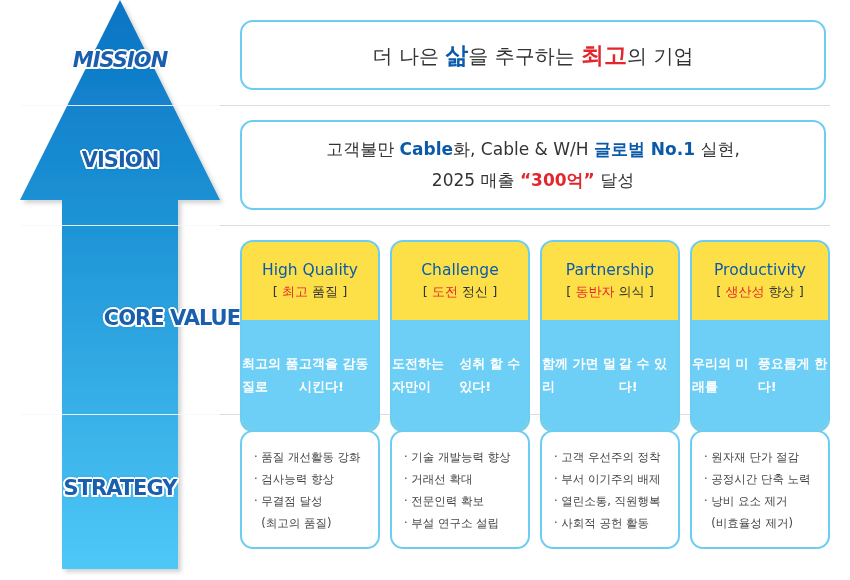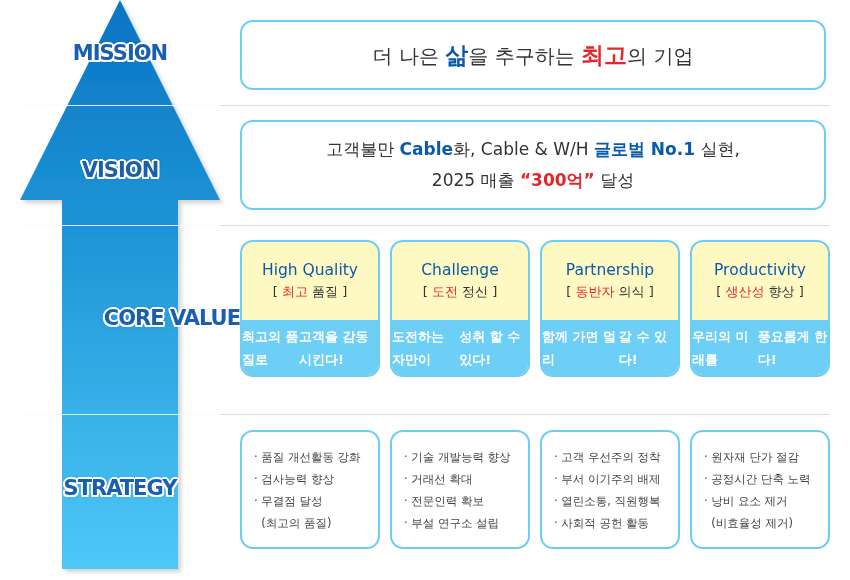--- a/index.html
+++ b/index.html
@@ -20,22 +20,22 @@
 
   .box { position:absolute; left:240px; width:586px; border:2px solid #6ccdf3;
     border-radius:13px; background:#fff; box-sizing:border-box;
     display:flex; flex-direction:column; align-items:center; justify-content:center; }
   .mission-box { top:20px; height:70px; font-size:20px; color:#333; }
   .vision-box { top:120px; height:90px; font-size:17px; color:#333; line-height:31px; }
   .hl-blue { color:#0b5aaa; font-weight:bold; }
   .hl-red { color:#e3262b; font-weight:bold; }
   .big { font-size:23px; }
 
-  .card { position:absolute; top:240px; width:140px; height:137px; border:2px solid #6ccdf3;
-    border-radius:13px; overflow:hidden; box-sizing:border-box; background:#fef9c3; }
+  .card { position:absolute; top:240px; width:140px; height:192px; border:2px solid #6ccdf3;
+    border-radius:13px; overflow:hidden; box-sizing:border-box; background:#fde047; }
   .card-top { height:78px; display:flex; flex-direction:column; align-items:center; justify-content:center; }
   .card-title { color:#0b5aaa; font-size:15.5px; line-height:22px; }
   .card-sub { color:#333; font-size:13px; line-height:22px; }
   .card-sub .red { color:#e3262b; }
   .card-bottom { position:absolute; top:78px; left:0; right:0; bottom:0; background:#6dcff6;
     color:#fff; font-size:13px; line-height:23px; font-weight:bold;
     display:flex; flex-direction:row; align-items:center; justify-content:center; }
 
   .strat { position:absolute; top:430px; width:140px; height:119px; border:2px solid #6ccdf3;
     border-radius:13px; box-sizing:border-box; background:#fff; padding:14px 0 12px 12px; }
@@ -60,22 +60,22 @@
         <feDropShadow dx="3" dy="3" stdDeviation="2" flood-color="#000" flood-opacity="0.18"></feDropShadow>
       </filter>
     </defs>
     <polygon points="120,0 220,200 178,200 178,569 62,569 62,200 20,200" fill="url(#ag)" filter="url(#sh)"></polygon>
     <line x1="20" y1="105.5" x2="220" y2="105.5" stroke="#ffffff" stroke-width="1" opacity="0.85"></line>
     <line x1="20" y1="225.5" x2="220" y2="225.5" stroke="#ffffff" stroke-width="1" opacity="0.85"></line>
     <line x1="20" y1="414.5" x2="220" y2="414.5" stroke="#ffffff" stroke-width="1" opacity="0.85"></line>
   </svg>
 </div>
 
-<div class="level-label" style="top:41px;">MISSION</div>
-<div class="level-label" style="top:158px;">VISION</div>
+<div class="level-label" style="top:48px;font-style:italic;">MISSION</div>
+<div class="level-label" style="top:148px;">VISION</div>
 <div class="level-label" style="top:306px;text-align:right;">CORE VALUE</div>
 <div class="level-label" style="top:476px;">STRATEGY</div>
 
 <div class="box mission-box">
   <div>
     <span>더 나은 </span><span class="hl-blue big">삶</span><span>을 추구하는 </span><span class="hl-red big">최고</span><span>의 기업</span>
   </div>
 </div>
 
 <div class="box vision-box">

